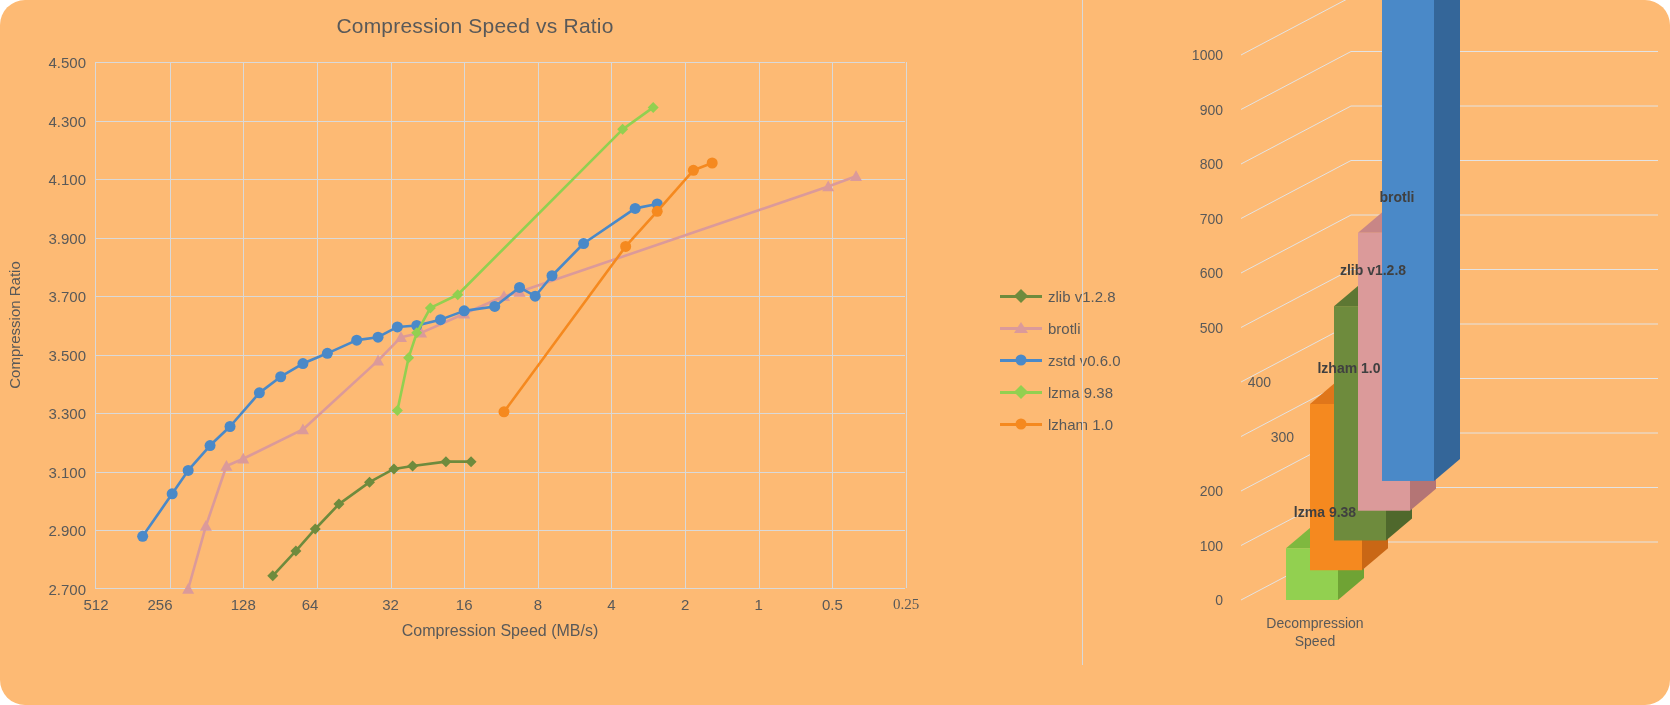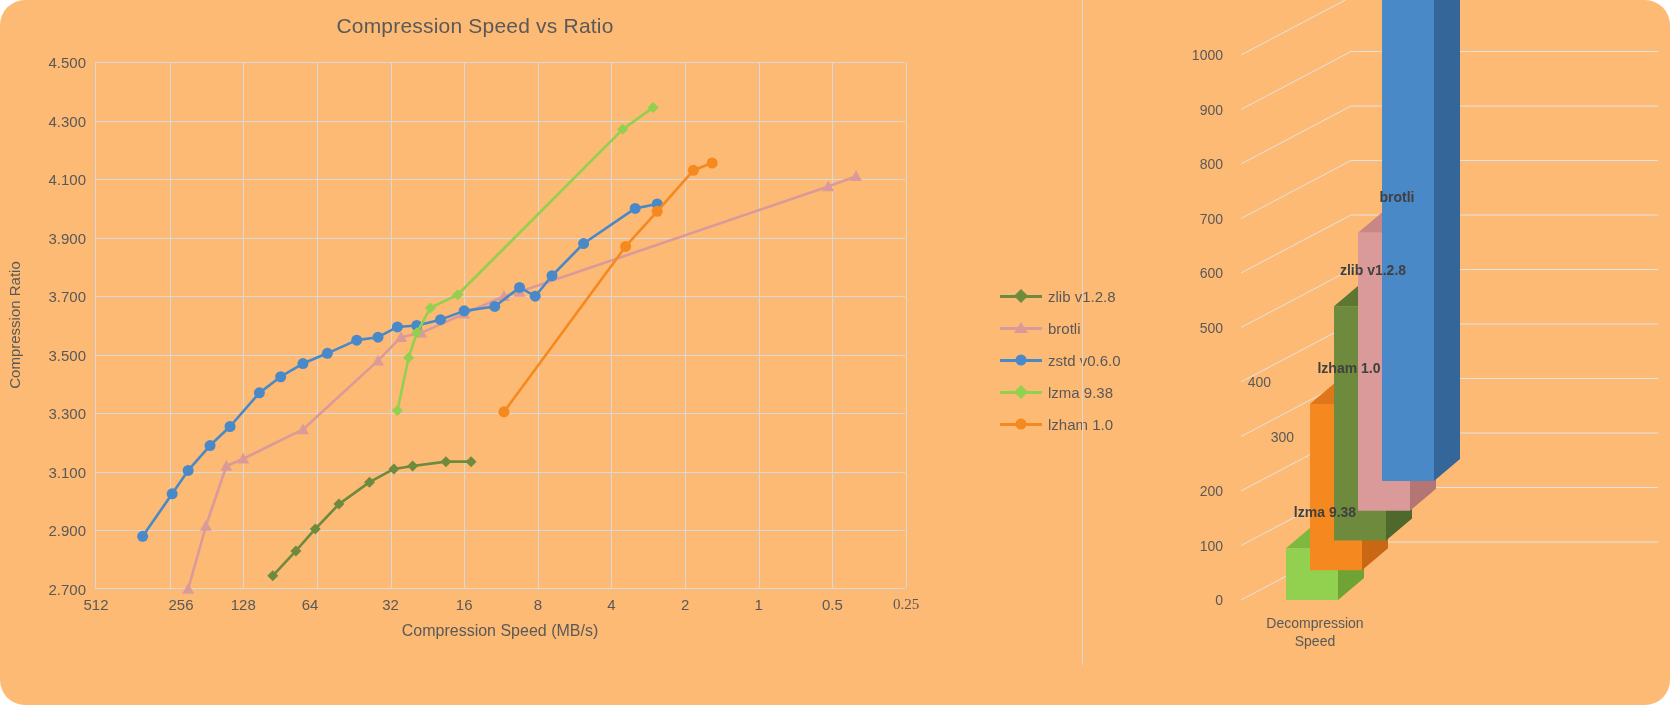--- a/index.html
+++ b/index.html
@@ -116,21 +116,21 @@
           <div class="ytick" style="top: 175.667px;">3.900</div>
           <div class="ytick" style="top: 234.222px;">3.700</div>
           <div class="ytick" style="top: 292.778px;">3.500</div>
           <div class="ytick" style="top: 351.333px;">3.300</div>
           <div class="ytick" style="top: 409.889px;">3.100</div>
           <div class="ytick" style="top: 468.444px;">2.900</div>
           <div class="ytick" style="top: 527px; margin-left: 28px;">2.700</div>
         </div>
       <div id="xtick-holder">
           <div class="xtick" style="left: 0px;">512</div>
-          <div class="xtick" style="left: 85px;">256</div>
+          <div class="xtick" style="left: 64px;">256</div>
           <div class="xtick" style="left: 147.273px;">128</div>
           <div class="xtick" style="left: 214px;">64</div>
           <div class="xtick" style="left: 294.545px;">32</div>
           <div class="xtick" style="left: 368.182px;">16</div>
           <div class="xtick" style="left: 441.818px;">8</div>
           <div class="xtick" style="left: 515.455px;">4</div>
           <div class="xtick" style="left: 589.091px;">2</div>
           <div class="xtick" style="left: 662.727px;">1</div>
           <div class="xtick" style="left: 736.364px;">0.5</div>
           <div class="xtick" style="left: 810px; font-family: Liberation Serif, serif;">0.25</div>

